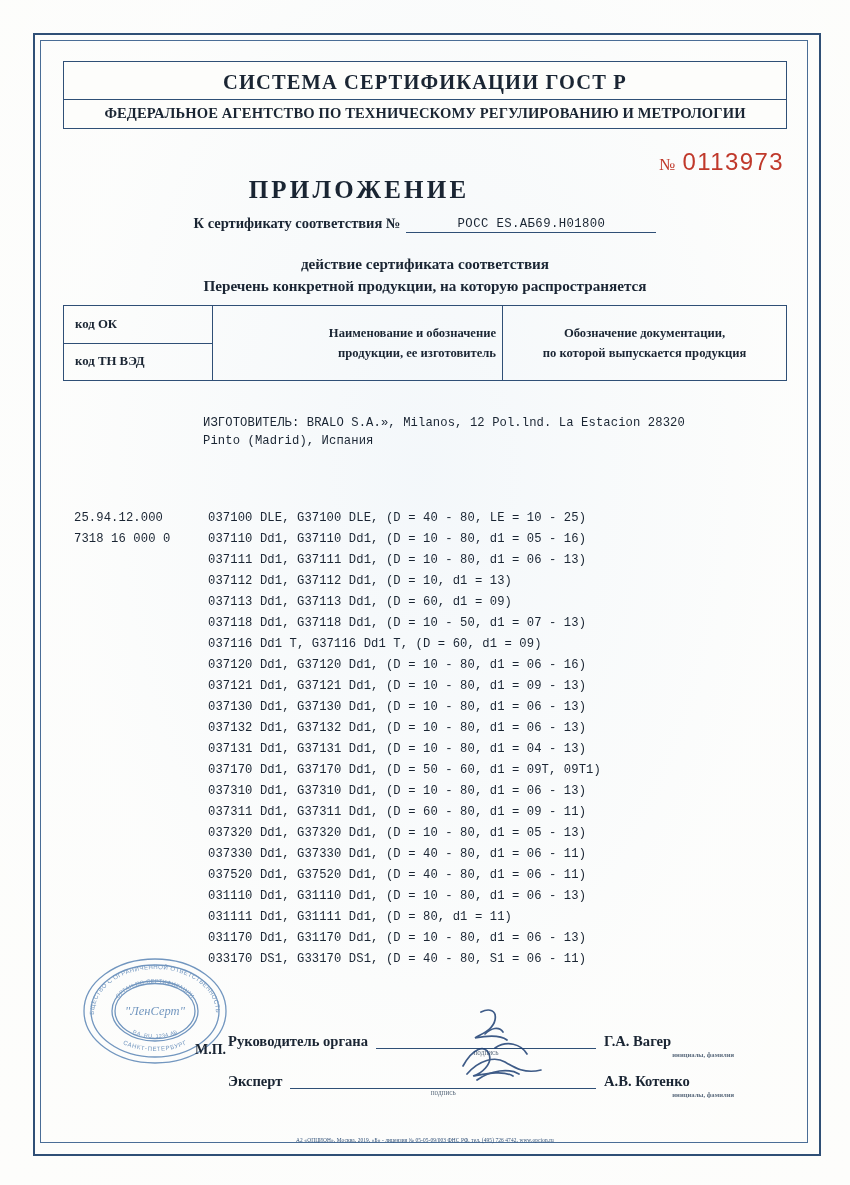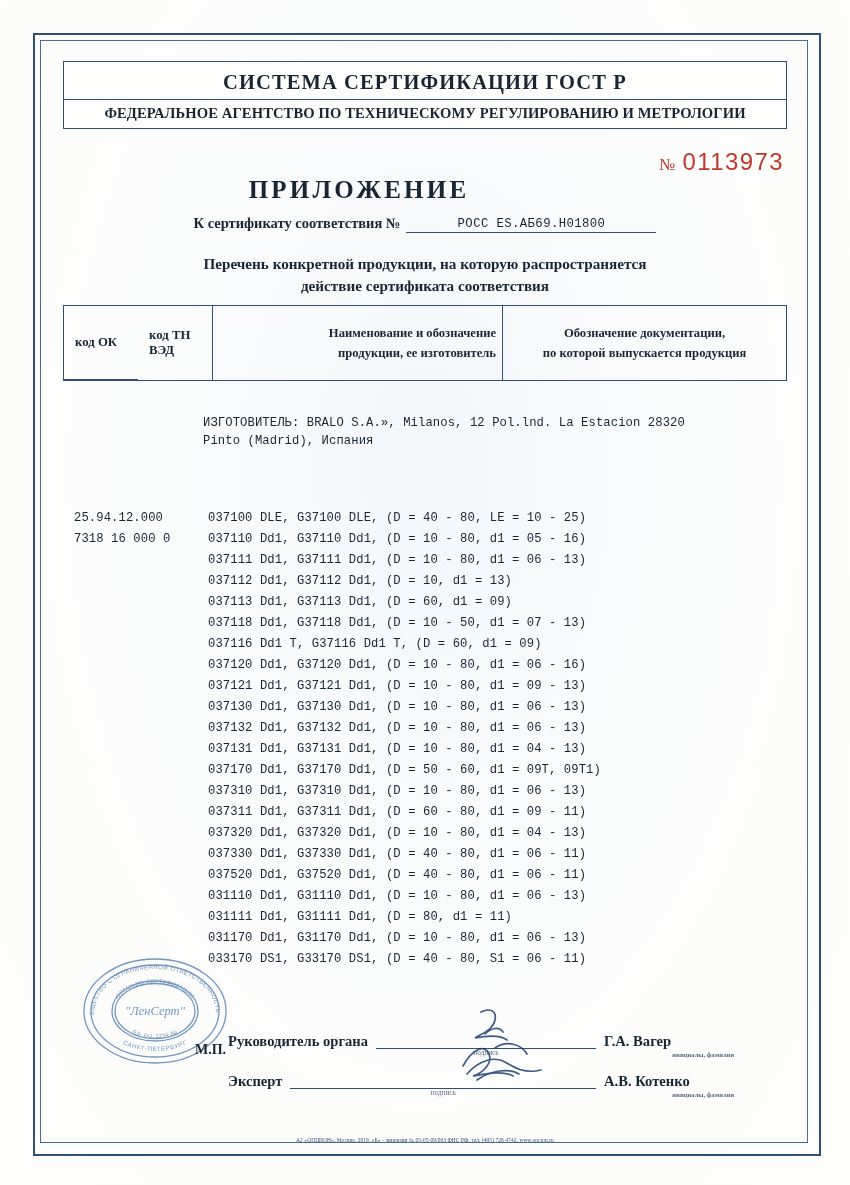--- a/index.html
+++ b/index.html
@@ -140,21 +140,21 @@
     left: 63px; top: 305px;
     width: 722px;
     height: 74px;
     border: 1px solid #2f4f76;
     display: flex;
   }
   .th-col-1 {
     width: 148px;
     border-right: 1px solid #2f4f76;
     display: flex;
-    flex-direction: row;
+    flex-direction: column;
   }
   .th-cell-a, .th-cell-b {
     flex: 1;
     display: flex;
     align-items: center;
     padding-left: 11px;
     font-size: 12.8px;
     font-weight: bold;
   }
   .th-cell-a { border-bottom: 1px solid #2f4f76; }
@@ -334,22 +334,22 @@
     <span class="number-value">0113973</span>
   </div>
 
   <div class="doc-title">ПРИЛОЖЕНИЕ</div>
 
   <div class="cert-line">
     <span class="cert-label">К сертификату соответствия №</span><span class="cert-number-underline">РОСС ES.АБ69.Н01800</span>
   </div>
 
   <div class="subtitle">
+    <div>действие сертификата соответствия</div>
     <div>Перечень конкретной продукции,  на которую распространяется</div>
-    <div>действие сертификата соответствия</div>
   </div>
 
   <div class="table-head">
     <div class="th-col-1">
       <div class="th-cell-a">код ОК</div>
       <div class="th-cell-b">код ТН ВЭД</div>
     </div>
     <div class="th-col-2">
       <div>Наименование и обозначение</div>
       <div>продукции, ее изготовитель</div>
@@ -378,21 +378,21 @@
     <div>037118 Dd1, G37118 Dd1, (D = 10 - 50, d1 = 07 - 13)</div>
     <div>037116 Dd1 T, G37116 Dd1 T, (D = 60, d1 = 09)</div>
     <div>037120 Dd1, G37120 Dd1, (D = 10 - 80, d1 = 06 - 16)</div>
     <div>037121 Dd1, G37121 Dd1, (D = 10 - 80, d1 = 09 - 13)</div>
     <div>037130 Dd1, G37130 Dd1, (D = 10 - 80, d1 = 06 - 13)</div>
     <div>037132 Dd1, G37132 Dd1, (D = 10 - 80, d1 = 06 - 13)</div>
     <div>037131 Dd1, G37131 Dd1, (D = 10 - 80, d1 = 04 - 13)</div>
     <div>037170 Dd1, G37170 Dd1, (D = 50 - 60, d1 = 09T, 09T1)</div>
     <div>037310 Dd1, G37310 Dd1, (D = 10 - 80, d1 = 06 - 13)</div>
     <div>037311 Dd1, G37311 Dd1, (D = 60 - 80, d1 = 09 - 11)</div>
-    <div>037320 Dd1, G37320 Dd1, (D = 10 - 80, d1 = 04 - 13)</div>
+    <div>037320 Dd1, G37320 Dd1, (D = 10 - 80, d1 = 05 - 13)</div>
     <div>037330 Dd1, G37330 Dd1, (D = 40 - 80, d1 = 06 - 11)</div>
     <div>037520 Dd1, G37520 Dd1, (D = 40 - 80, d1 = 06 - 11)</div>
     <div>031110 Dd1, G31110 Dd1, (D = 10 - 80, d1 = 06 - 13)</div>
     <div>031111 Dd1, G31111 Dd1, (D = 80, d1 = 11)</div>
     <div>031170 Dd1, G31170 Dd1, (D = 10 - 80, d1 = 06 - 13)</div>
     <div>033170 DS1, G33170 DS1, (D = 40 - 80, S1 = 06 - 11)</div>
   </div>
 
   <div class="stamp">
     <svg width="150" height="112" viewBox="0 0 150 112" xmlns="http://www.w3.org/2000/svg">

